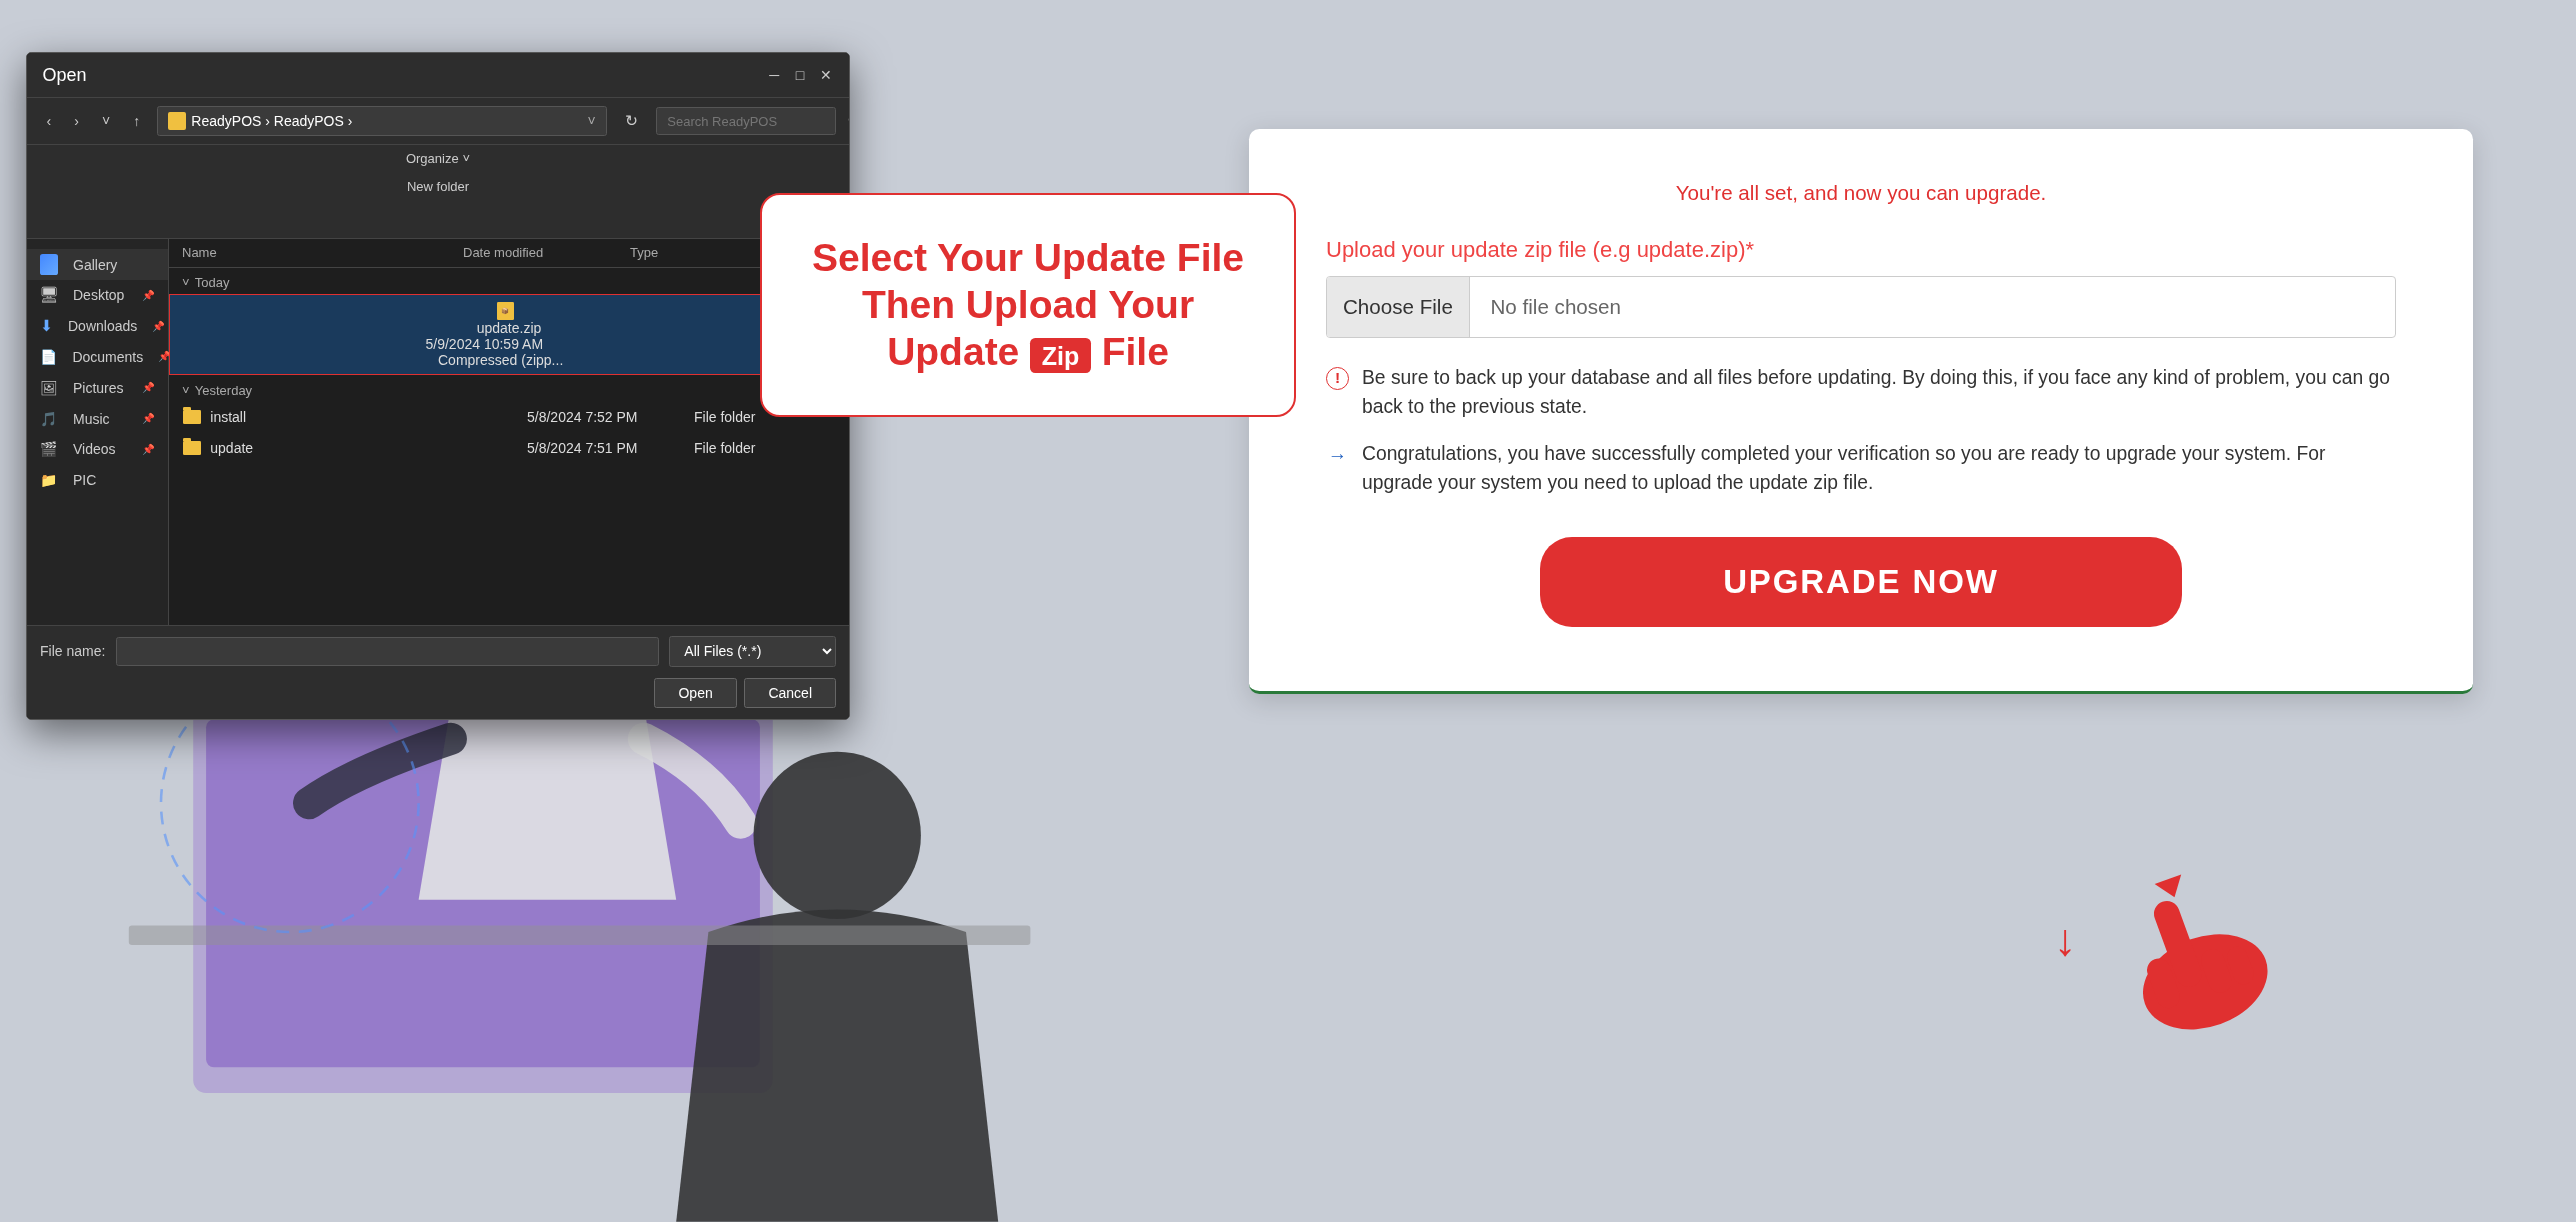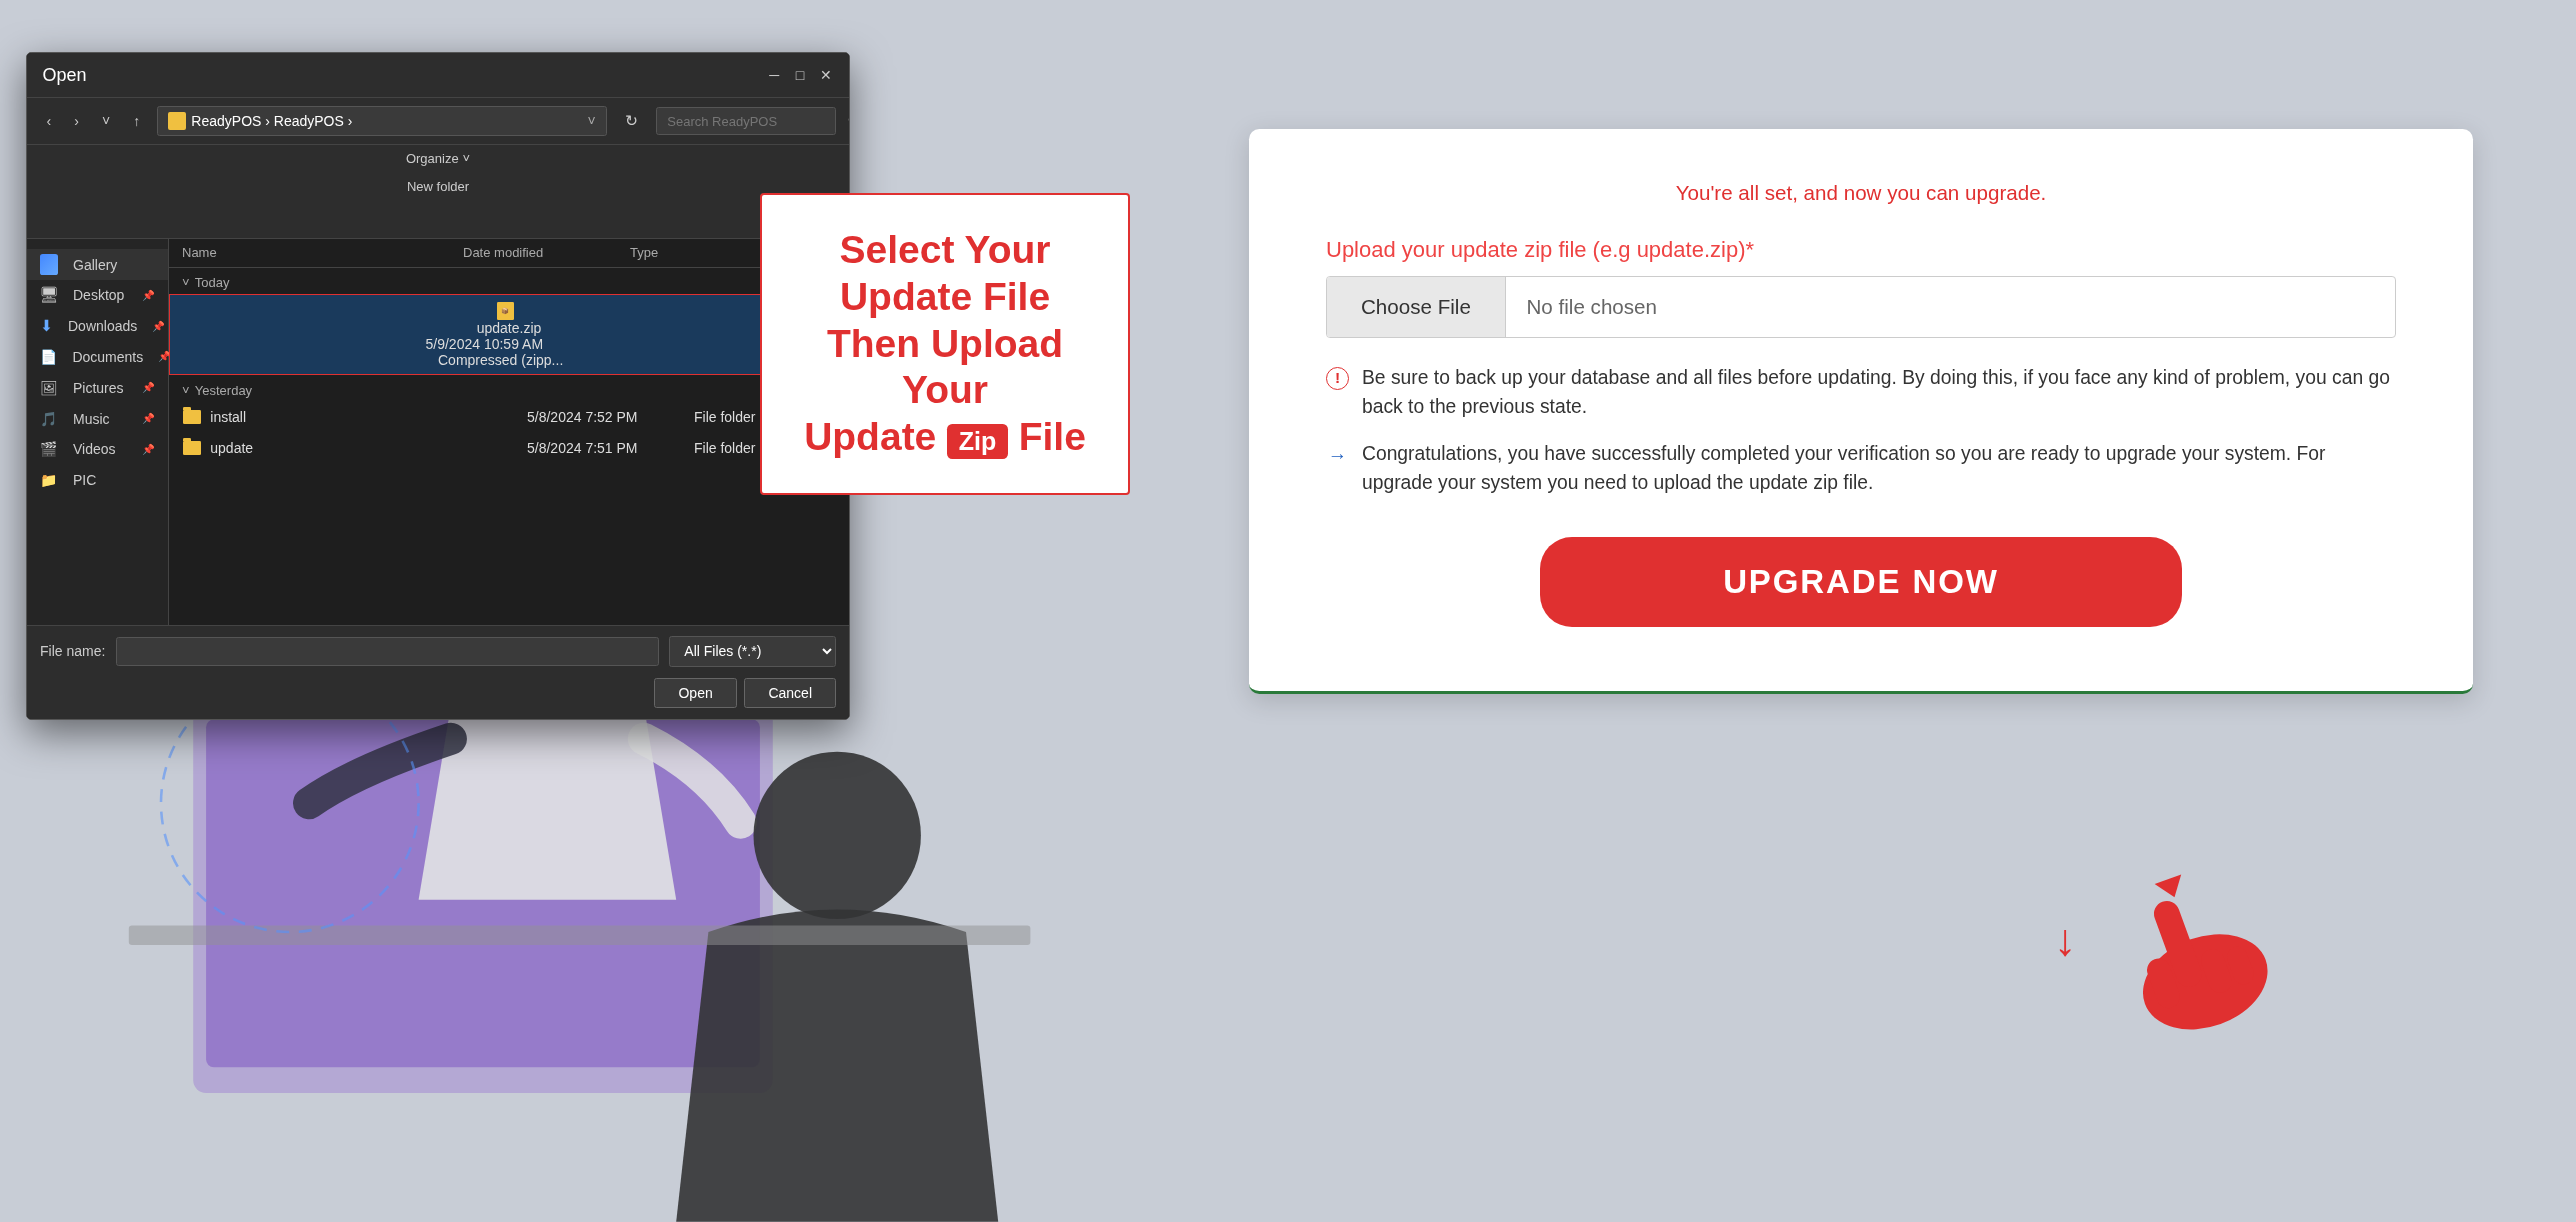--- a/index.html
+++ b/index.html
@@ -352,25 +352,25 @@
       background: #3a3a3a;
       border: 0.6px solid #666;
       color: #fff;
     }
 
     
     .callout-box {
       position: absolute;
       top: 193px;
       left: 760px;
-      width: 370px;
+      width: 536px;
       background: #fff;
       border: 2.6px solid #e03030;
-      border-radius: 4px;
-      padding: 32px 39px;
+      border-radius: 20px;
+      padding: 40px 39px;
       z-index: 20;
       text-align: center;
     }
 
     .callout-text {
       font-size: 39px;
       font-weight: 900;
       color: #e03030;
       line-height: 1.2;
     }
@@ -426,21 +426,21 @@
       border: 0.6px solid #ccc;
       border-radius: 3.9px;
       overflow: hidden;
       margin-bottom: 26px;
     }
 
     .choose-file-btn {
       background: #e8e8e8;
       border: none;
       border-right: 0.6px solid #ccc;
-      padding: 18px 34px;
+      padding: 18px 16px;
       font-size: 20.6px;
       cursor: pointer;
       white-space: nowrap;
       color: #333;
     }
 
     .no-file-text {
       padding: 18px 20.6px;
       font-size: 20.6px;
       color: #666;

